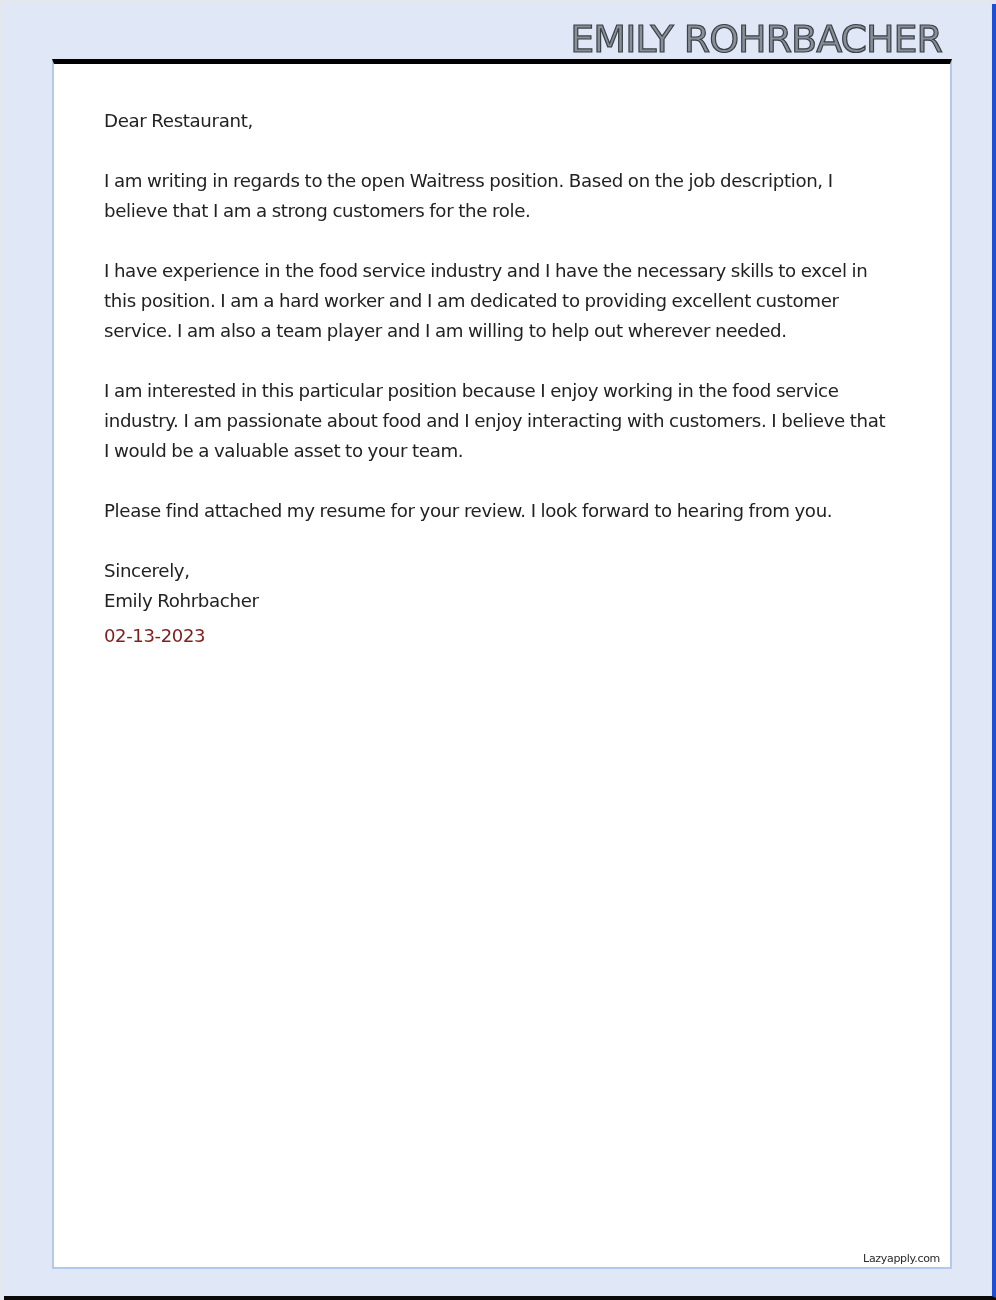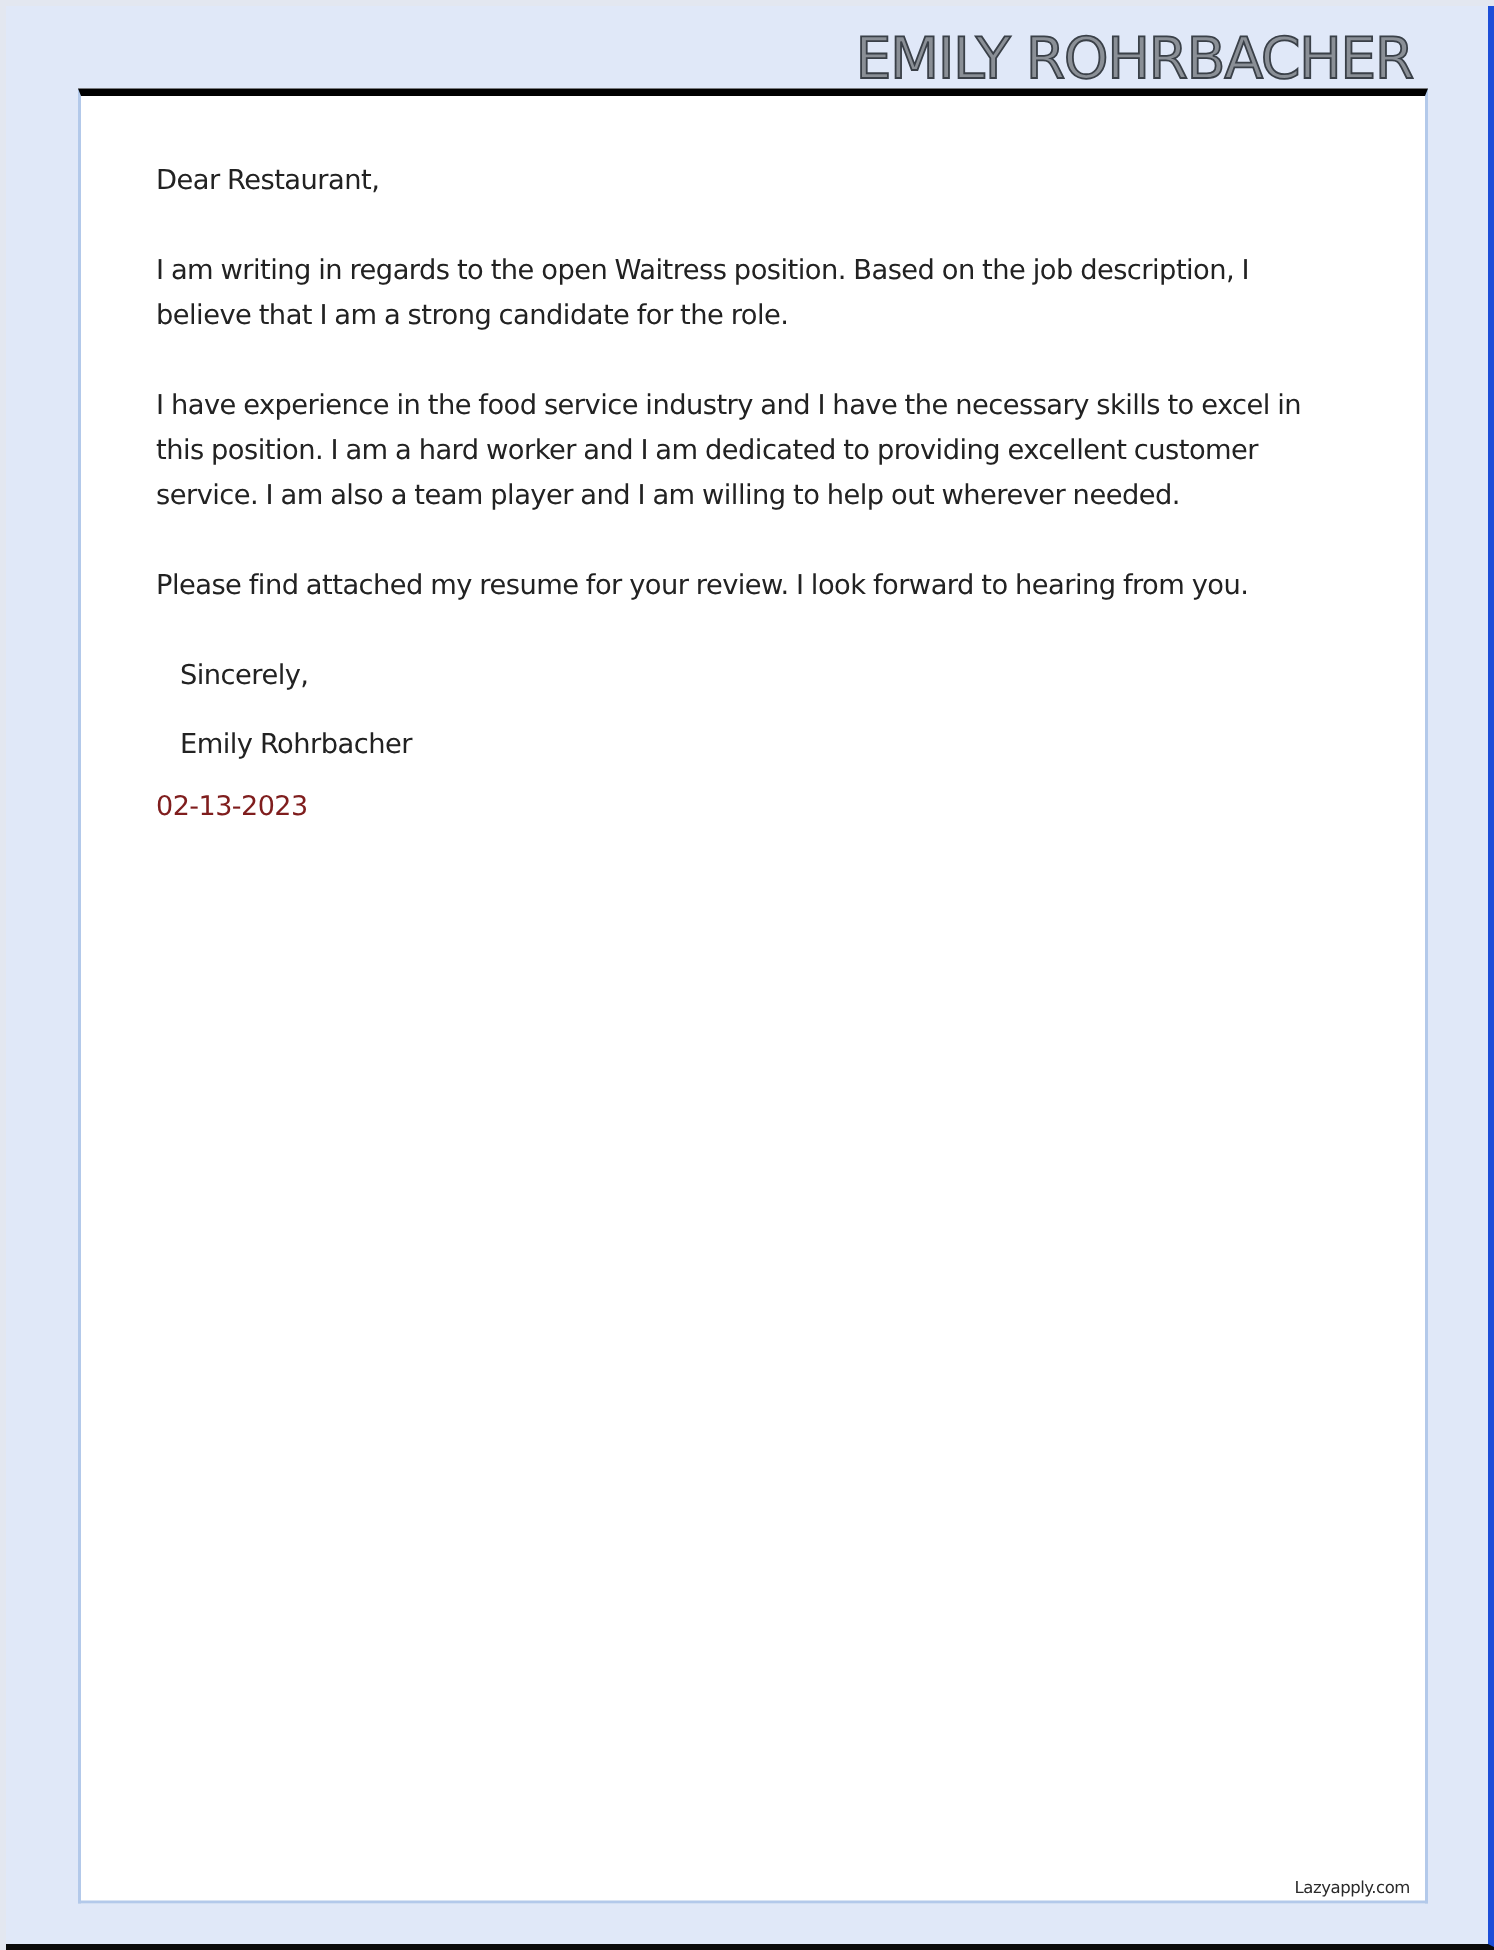--- a/index.html
+++ b/index.html
@@ -59,21 +59,21 @@
       font-size: 18.2px;
       line-height: 30px;
       color: #222222;
       letter-spacing: -0.35px;
       word-spacing: -0.5px;
     }
     .letter p {
       margin: 2px 0 30px 0;
     }
     .letter p.closing {
-      margin: 16px;
+      margin: 0;
     }
     .date {
       margin-top: 10px;
       color: #7f1d1d;
       font-size: 18px;
       line-height: 20px;
     }
     .footer-brand {
       position: absolute;
       right: 10px;
@@ -86,22 +86,23 @@
   </style>
 </head>
 <body>
 
 <div class="canvas">
   <h1 class="name-heading">EMILY ROHRBACHER</h1>
 
   <div class="paper">
     <div class="letter">
       <p>Dear Restaurant,</p>
-      <p>I am writing in regards to the open Waitress position. Based on the job description, I believe that I am a strong candidate for the role.</p>
+      <p>I am writing in regards to the open Waitress position. Based on the job description, I believe that I am a strong customers for the role.</p>
       <p>I have experience in the food service industry and I have the necessary skills to excel in this position. I am a hard worker and I am dedicated to providing excellent customer service. I am also a team player and I am willing to help out wherever needed.</p>
+      <p>I am interested in this particular position because I enjoy working in the food service industry. I am passionate about food and I enjoy interacting with customers. I believe that I would be a valuable asset to your team.</p>
       <p>Please find attached my resume for your review. I look forward to hearing from you.</p>
       <p class="closing">Sincerely,</p>
       <p class="closing">Emily Rohrbacher</p>
       <div class="date">02-13-2023</div>
     </div>
 
     <div class="footer-brand">Lazyapply.com</div>
   </div>
 </div>
 

